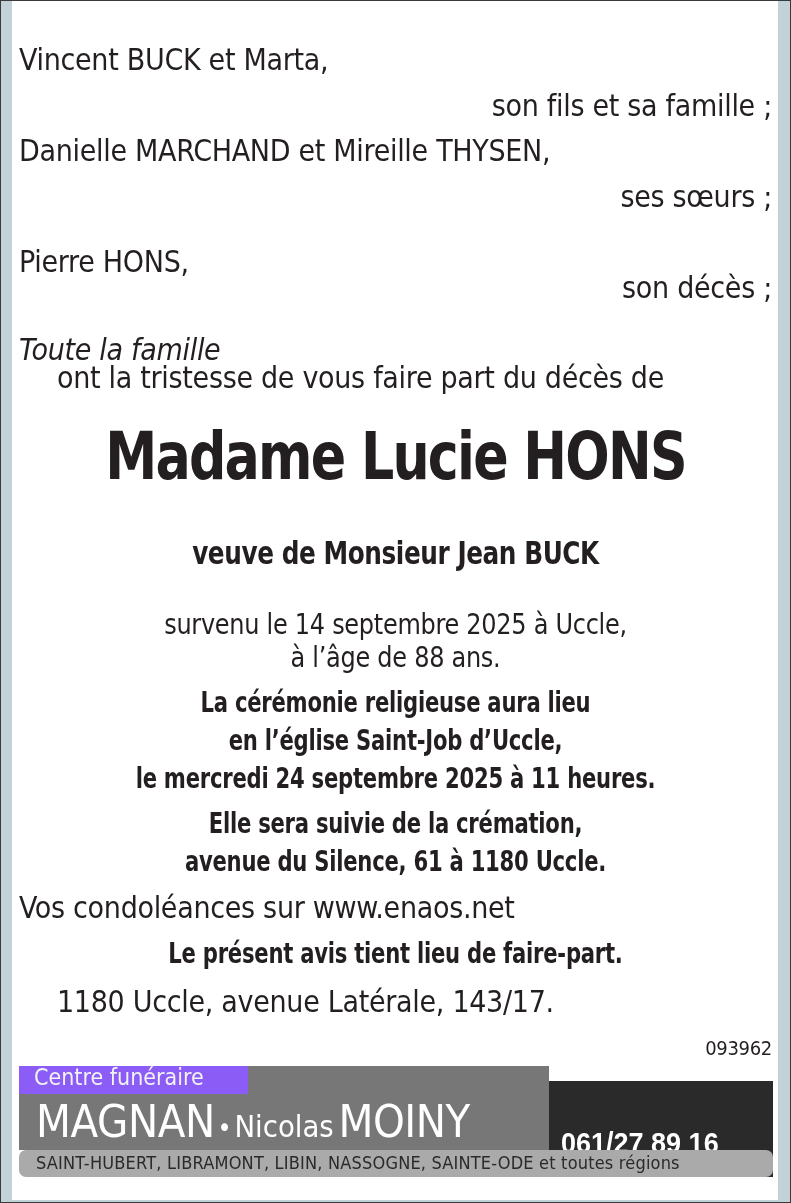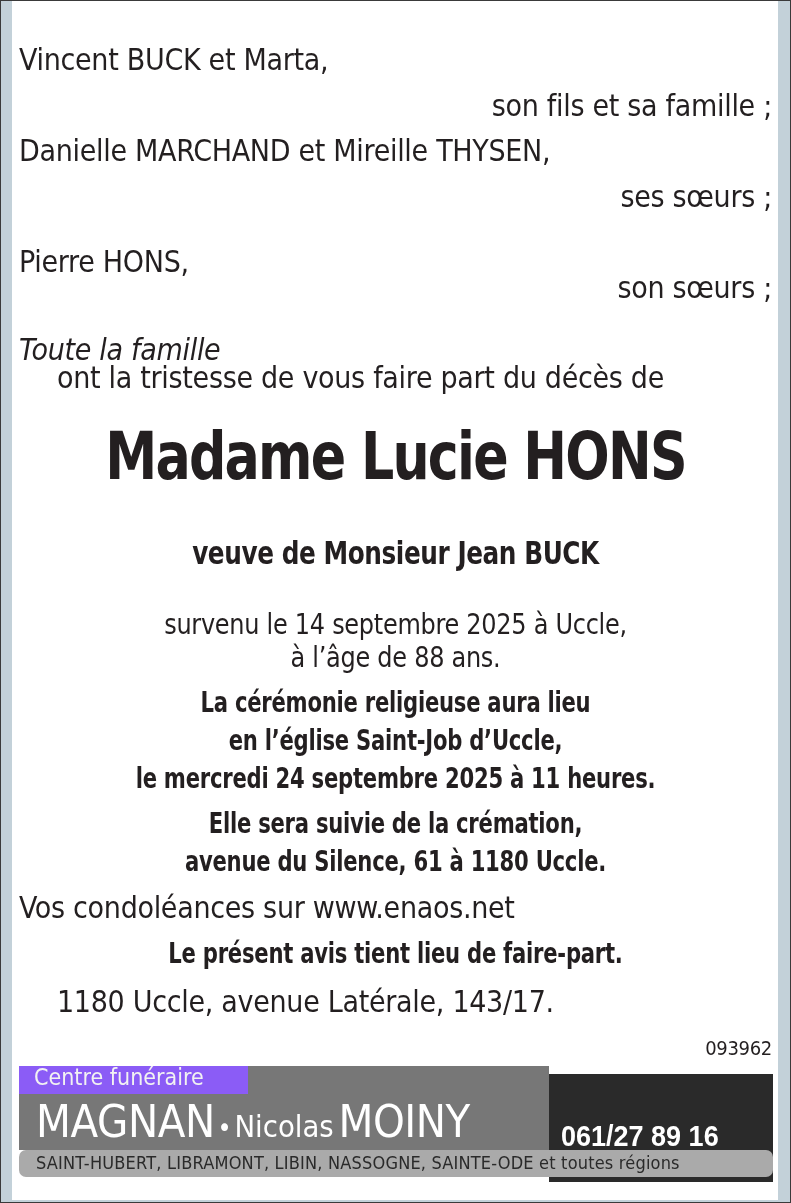--- a/index.html
+++ b/index.html
@@ -28,37 +28,37 @@
 
   .footer { position: absolute; left: 19px; top: 1066px; width: 754px; height: 111px; }
   .f-gray { position: absolute; left: 229px; top: 0; width: 301px; height: 84px; background: #777777; }
   .f-label { position: absolute; left: 0; top: 0; width: 229px; height: 28px; background: #8b5cf6; }
   .f-label-text { position: absolute; left: 15px; top: -2px; font-family: "DejaVu Sans", sans-serif; font-size: 23px; color: #f2f2f2; transform: scaleX(0.9); transform-origin: left; white-space: nowrap; }
   .f-row { position: absolute; left: 0; top: 28px; width: 229px; height: 56px; background: #777777; }
   .f-brand { position: absolute; left: 17px; top: 30px; font-family: "DejaVu Sans", sans-serif; color: #ffffff; white-space: nowrap; transform: scaleX(0.92); transform-origin: left; }
   .f-brand .big { font-size: 44px; letter-spacing: -0.5px; }
   .f-brand .small { font-size: 30px; }
   .f-brand .dot { font-size: 26px; margin: 0 3px; }
-  .f-phone-box { position: absolute; left: 530px; top: 8px; width: 224px; height: 108px; background: #2a2a2a; }
+  .f-phone-box { position: absolute; left: 530px; top: 15px; width: 224px; height: 96px; background: #2a2a2a; }
   .f-phone { position: absolute; left: 12px; top: 45px; font-family: "Liberation Sans", sans-serif; font-weight: bold; font-size: 30px; color: #ffffff; white-space: nowrap; transform: scaleX(0.9); transform-origin: left; }
   .f-towns { position: absolute; left: 0; top: 84px; width: 754px; height: 27px; background: #aaaaaa; border-radius: 7px; }
   .f-towns-text { position: absolute; left: 17px; top: 2px; font-family: "DejaVu Sans", sans-serif; font-size: 18px; color: #2a2a2a; white-space: nowrap; transform: scaleX(0.9); transform-origin: left; letter-spacing: 0.2px; }
 </style>
 </head>
 <body>
 
 <div class="frame"></div>
 <div class="paper"></div>
 
 <div class="txt reg left" style="top:42px;">Vincent BUCK et Marta,</div>
 <div class="txt reg right" style="top:88px;">son fils et sa famille ;</div>
 <div class="txt reg left" style="top:133px;">Danielle MARCHAND et Mireille THYSEN,</div>
 <div class="txt reg right" style="top:179px;">ses sœurs ;</div>
 <div class="txt reg left" style="top:224px;margin-top:20px;">Pierre HONS,</div>
-<div class="txt reg right" style="top:270px;">son sœurs ;</div>
+<div class="txt reg right" style="top:270px;">son décès ;</div>
 <div class="txt reg left" style="top:332px;font-style:italic;">Toute la famille</div>
 <div class="txt reg" style="left:57px; top:360px;">ont la tristesse de vous faire part du décès de</div>
 
 <div class="txt center title" style="top:418px;">Madame Lucie HONS</div>
 <div class="txt center subtitle" style="top:534px;">veuve de Monsieur Jean BUCK</div>
 
 <div class="txt center mid" style="top:607px;">survenu le 14 septembre 2025 à Uccle,</div>
 <div class="txt center mid" style="top:640px;">à l’âge de 88 ans.</div>
 
 <div class="txt center boldmid" style="top:686px;">La cérémonie religieuse aura lieu</div>

